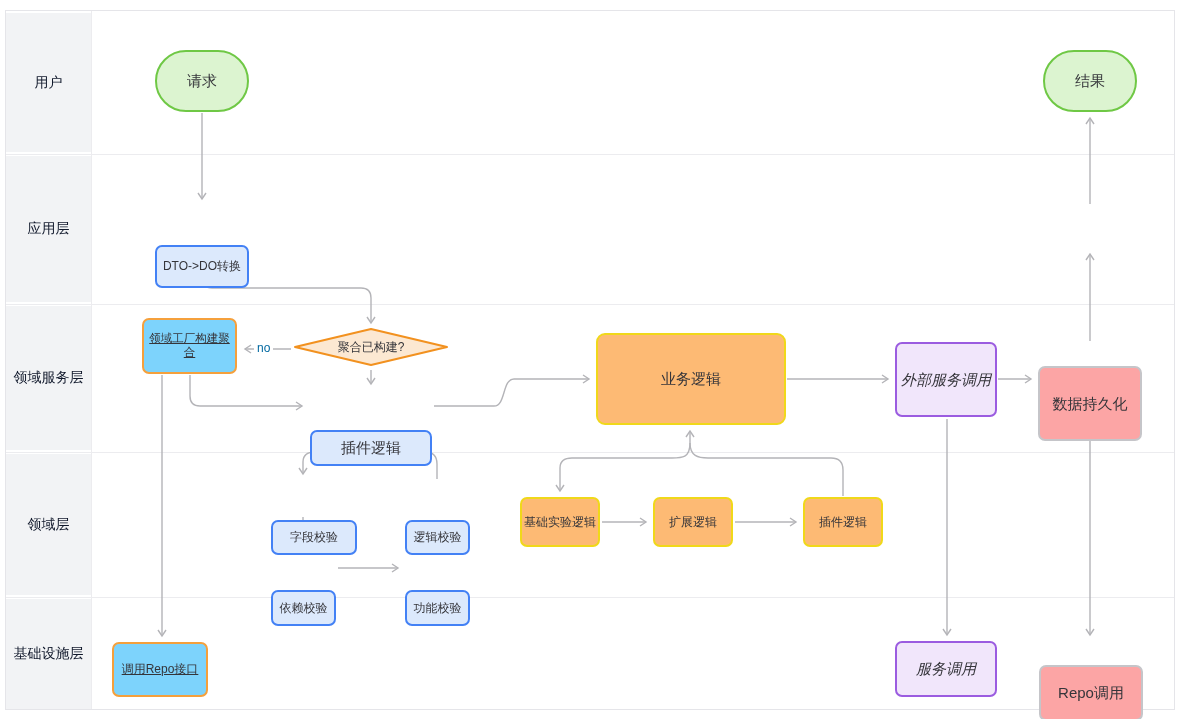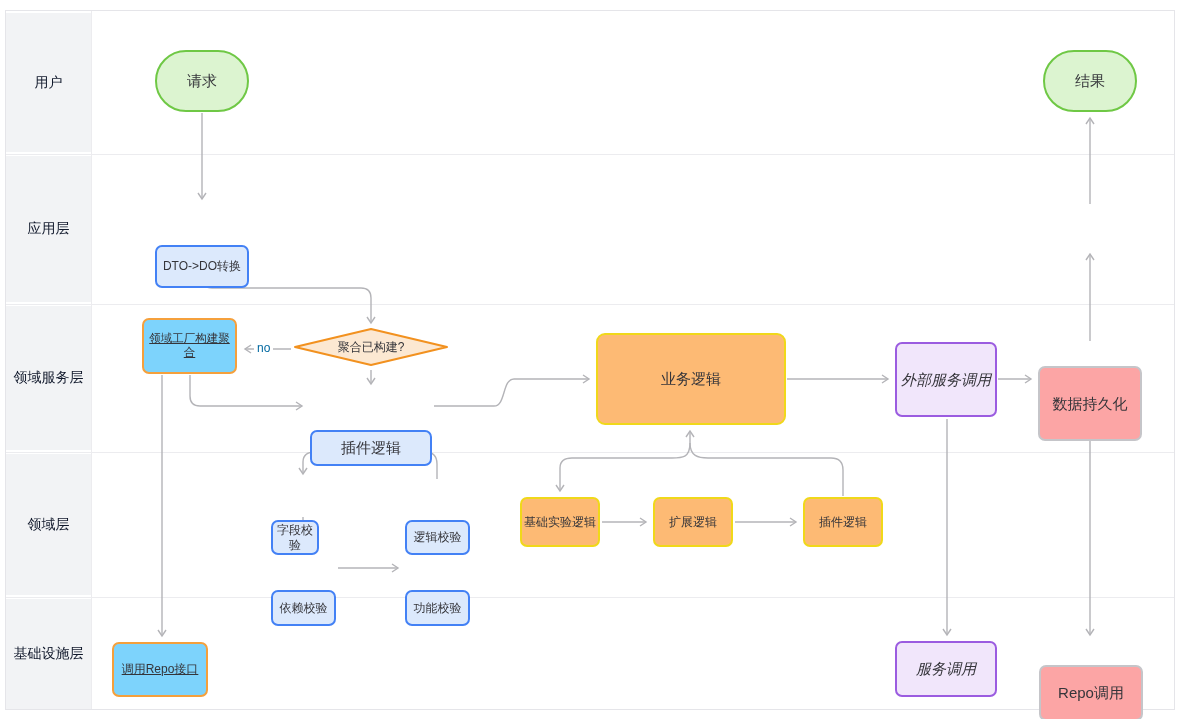--- a/index.html
+++ b/index.html
@@ -101,21 +101,21 @@
     <span class="dlabel">聚合已构建?</span>
   </div>
 
   <div class="node blue big" style="left:310px;top:390px;width:122px;height:36px">插件逻辑</div>
 
   <div class="node yellow big" style="left:596px;top:333px;width:190px;height:92px;border-radius:9px">业务逻辑</div>
 
   <div class="node purple big" style="left:895px;top:342px;width:102px;height:75px">外部服务调用</div>
   <div class="node gray big" style="left:1038px;top:342px;width:104px;height:75px">数据持久化</div>
 
-  <div class="node blue" style="left:271px;top:480px;width:48px;height:35px">字段校验</div>
+  <div class="node blue" style="left:271px;top:480px;width:86px;height:35px">字段校验</div>
   <div class="node blue" style="left:405px;top:480px;width:65px;height:35px">逻辑校验</div>
   <div class="node blue" style="left:271px;top:550px;width:65px;height:36px">依赖校验</div>
   <div class="node blue" style="left:405px;top:550px;width:65px;height:36px">功能校验</div>
 
   <div class="node yellow" style="left:520px;top:497px;width:80px;height:50px">基础实验逻辑</div>
   <div class="node yellow" style="left:653px;top:497px;width:80px;height:50px">扩展逻辑</div>
   <div class="node yellow" style="left:803px;top:497px;width:80px;height:50px">插件逻辑</div>
 
   <div class="node orange" style="left:112px;top:642px;width:96px;height:55px">调用Repo接口</div>
   <div class="node purple big" style="left:895px;top:641px;width:102px;height:56px">服务调用</div>

